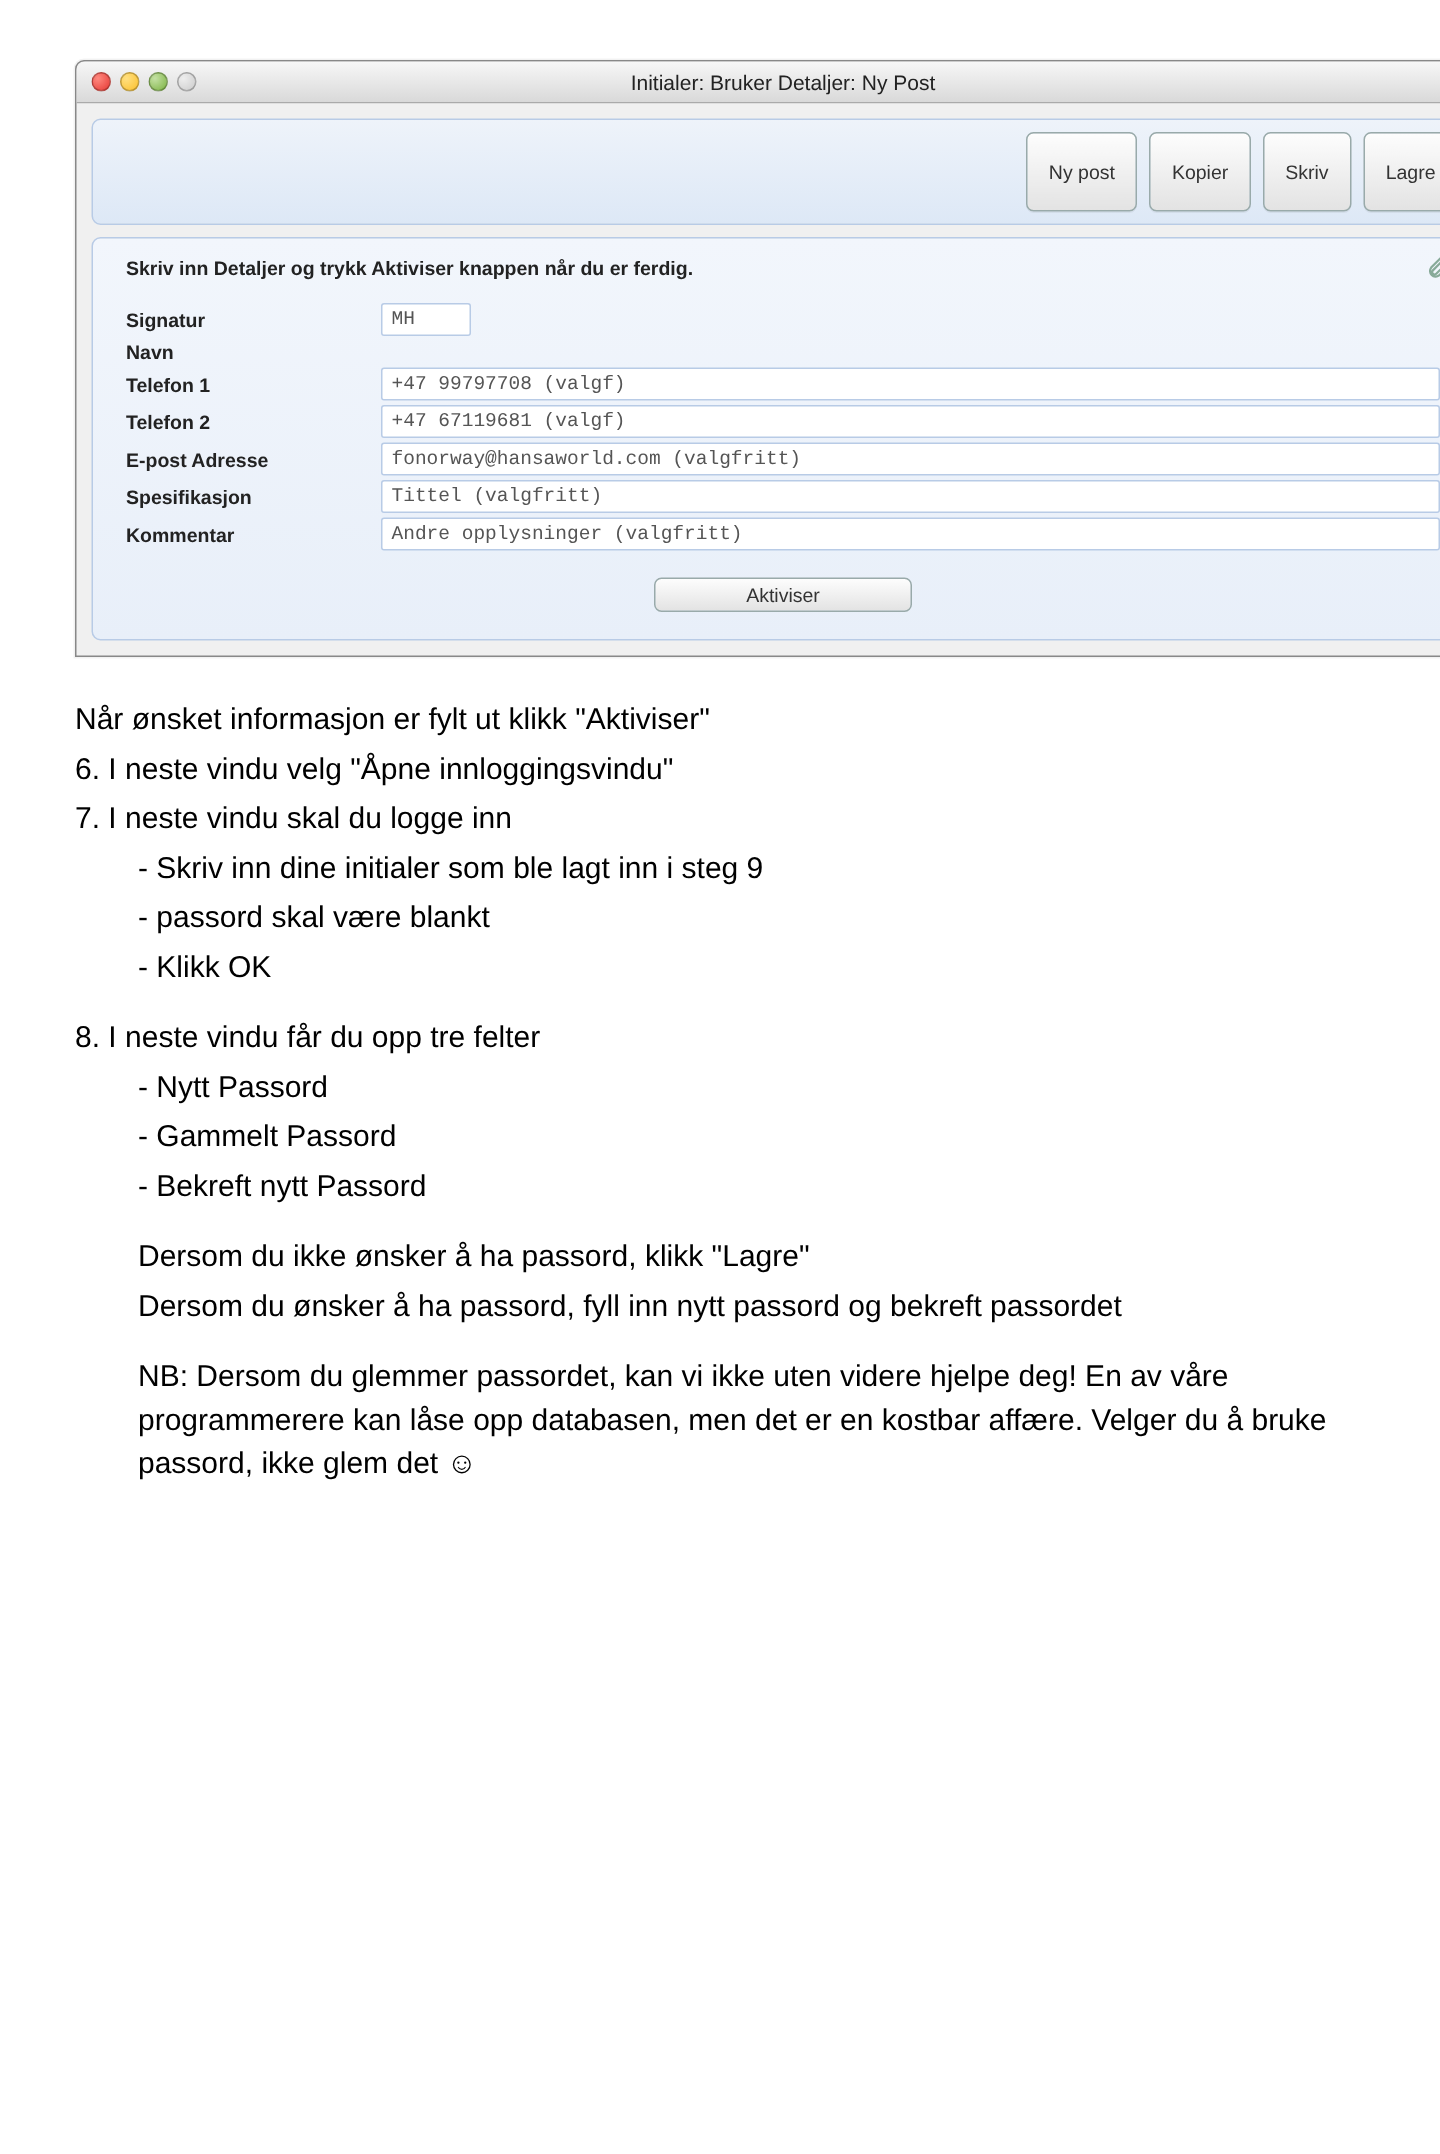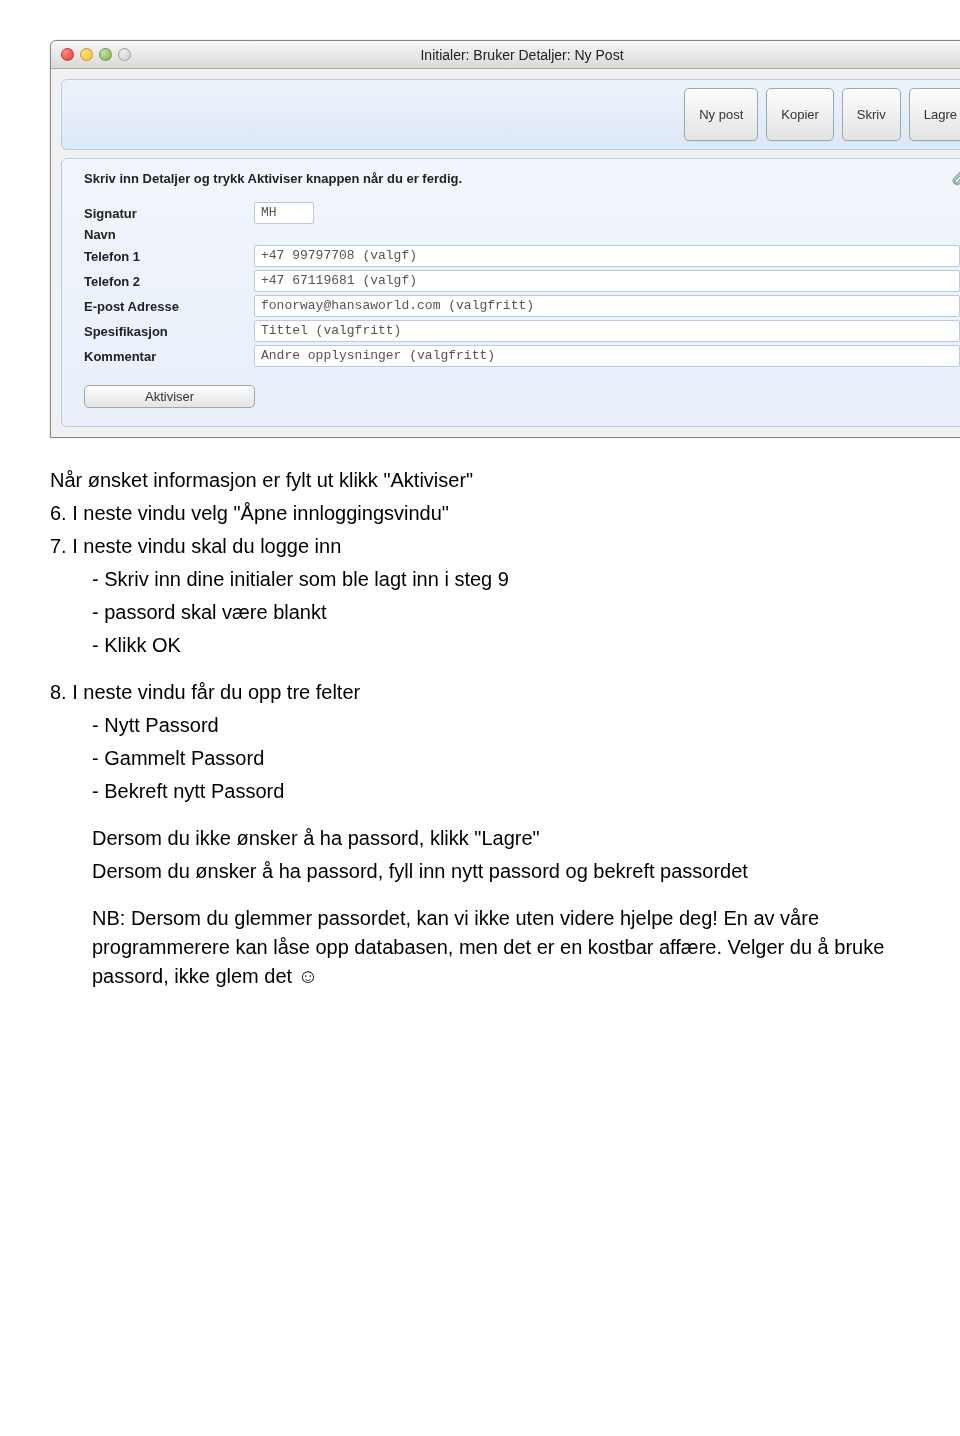--- a/index.html
+++ b/index.html
@@ -90,21 +90,21 @@
     background: #fff;
     border: 1px solid #b8cbe6;
     border-radius: 2px;
     padding: 2px 6px;
     font-size: 13px; color: #555;
     min-height: 22px;
     font-family: Liberation Mono, monospace;
   }
   .fld.short { flex: 0 0 60px; }
   .center-row {
-    display: flex; margin-top: 18px;
+    display: flex; justify-content: center; margin-top: 18px;
   }
   .bigbtn {
     background: linear-gradient(#fdfdfd, #e3e3e3);
     border: 1px solid #9aa;
     border-radius: 5px;
     padding: 3px 60px;
     font-size: 13px; color: #333;
   }
   .doc {
     font-family: Verdana, Geneva, sans-serif;

